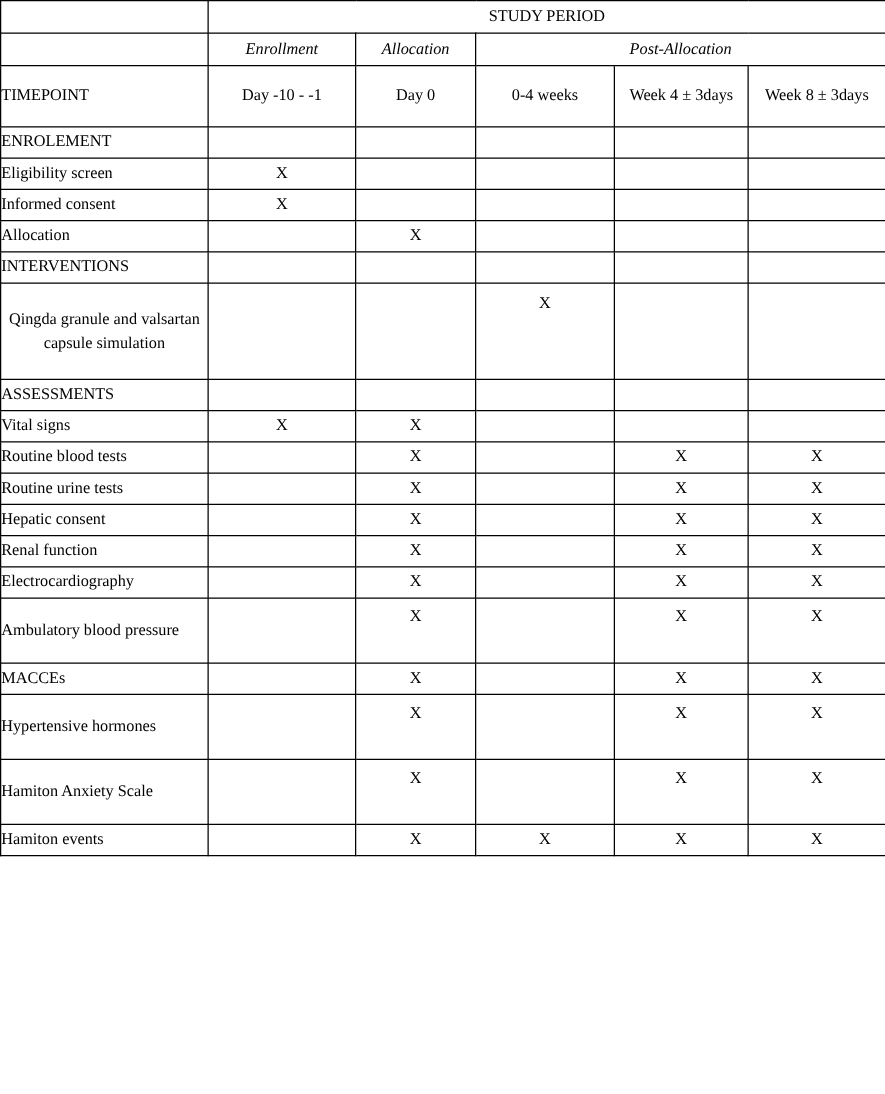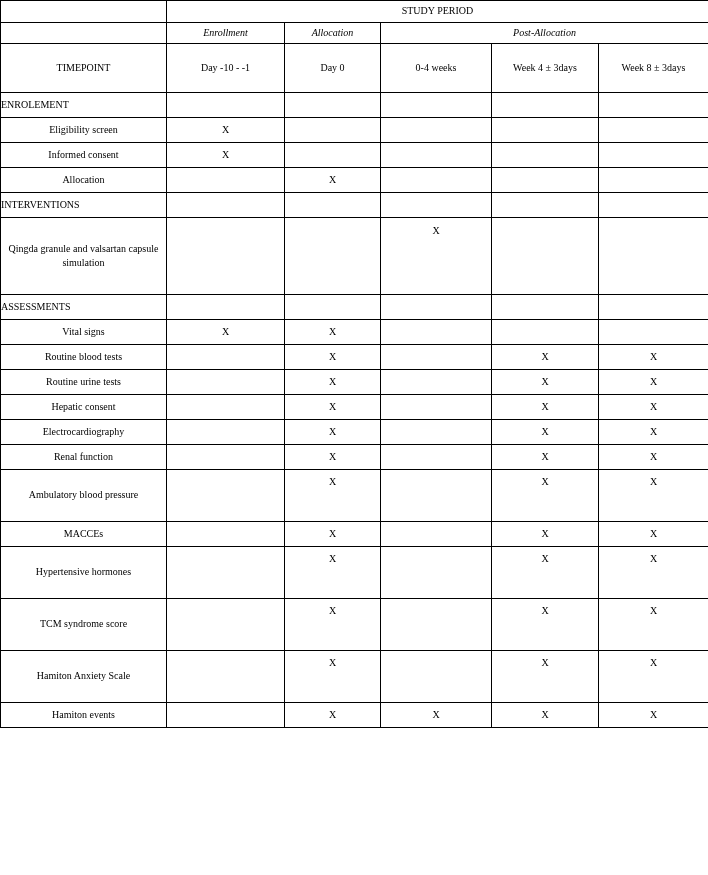--- a/index.html
+++ b/index.html
@@ -15,21 +15,21 @@
     width: 708px;
     height: 875px;
     position: relative;
     background: #ffffff;
     box-sizing: border-box;
   }
   table.schedule {
     width: 708px;
     border-collapse: collapse;
     table-layout: fixed;
-    font-size: 10px;
+    font-size: 13px;
   }
   table.schedule td, table.schedule th {
     border: 1px solid #000000;
     padding: 0;
     vertical-align: middle;
     font-weight: normal;
     line-height: 1.45;
   }
   .cell-pad {
     padding: 3px 5px;
@@ -46,37 +46,37 @@
   .hdr-center {
     text-align: center;
     font-weight: bold;
   }
   .hdr-sub {
     text-align: center;
     font-weight: bold;
     font-style: italic;
   }
   .timepoint-label {
-    text-align: center;
+    text-align: left;
     font-weight: bold;
     padding-left: 5px;
   }
   .period-val {
     text-align: center;
   }
   .section-row td {
     font-weight: bold;
   }
   .section-title {
     text-align: left;
     padding-left: 5px;
     font-weight: bold;
   }
   .item-label {
-    text-align: center;
+    text-align: left;
     padding-right: 5px;
   }
   .mark {
     text-align: center;
   }
   .empty {
     text-align: center;
   }
   .row-h-std td { height: 24px; }
   .row-h-triple td { height: 70px; }
@@ -205,29 +205,29 @@
       </tr>
       <tr class="row-h-std">
         <td class="item-label">Hepatic consent</td>
         <td class="mark"></td>
         <td class="mark">X</td>
         <td class="mark"></td>
         <td class="mark">X</td>
         <td class="mark">X</td>
       </tr>
       <tr class="row-h-std">
+        <td class="item-label">Renal function</td>
+        <td class="mark"></td>
+        <td class="mark">X</td>
+        <td class="mark"></td>
+        <td class="mark">X</td>
+        <td class="mark">X</td>
+      </tr>
+      <tr class="row-h-std">
         <td class="item-label">Electrocardiography</td>
-        <td class="mark"></td>
-        <td class="mark">X</td>
-        <td class="mark"></td>
-        <td class="mark">X</td>
-        <td class="mark">X</td>
-      </tr>
-      <tr class="row-h-std">
-        <td class="item-label">Renal function</td>
         <td class="mark"></td>
         <td class="mark">X</td>
         <td class="mark"></td>
         <td class="mark">X</td>
         <td class="mark">X</td>
       </tr>
       <tr class="row-h-double">
         <td class="item-label">Ambulatory blood pressure</td>
         <td class="mark"></td>
         <td class="mark" style="vertical-align:top;padding-top:5px;">X</td>
@@ -238,28 +238,20 @@
       <tr class="row-h-std">
         <td class="item-label">MACCEs</td>
         <td class="mark"></td>
         <td class="mark">X</td>
         <td class="mark"></td>
         <td class="mark">X</td>
         <td class="mark">X</td>
       </tr>
       <tr class="row-h-double">
         <td class="item-label">Hypertensive hormones</td>
-        <td class="mark"></td>
-        <td class="mark" style="vertical-align:top;padding-top:5px;">X</td>
-        <td class="mark"></td>
-        <td class="mark" style="vertical-align:top;padding-top:5px;">X</td>
-        <td class="mark" style="vertical-align:top;padding-top:5px;">X</td>
-      </tr>
-      <tr class="row-h-double">
-        <td class="item-label">TCM syndrome score</td>
         <td class="mark"></td>
         <td class="mark" style="vertical-align:top;padding-top:5px;">X</td>
         <td class="mark"></td>
         <td class="mark" style="vertical-align:top;padding-top:5px;">X</td>
         <td class="mark" style="vertical-align:top;padding-top:5px;">X</td>
       </tr>
       <tr class="row-h-double">
         <td class="item-label">Hamiton Anxiety Scale</td>
         <td class="mark"></td>
         <td class="mark" style="vertical-align:top;padding-top:5px;">X</td>

